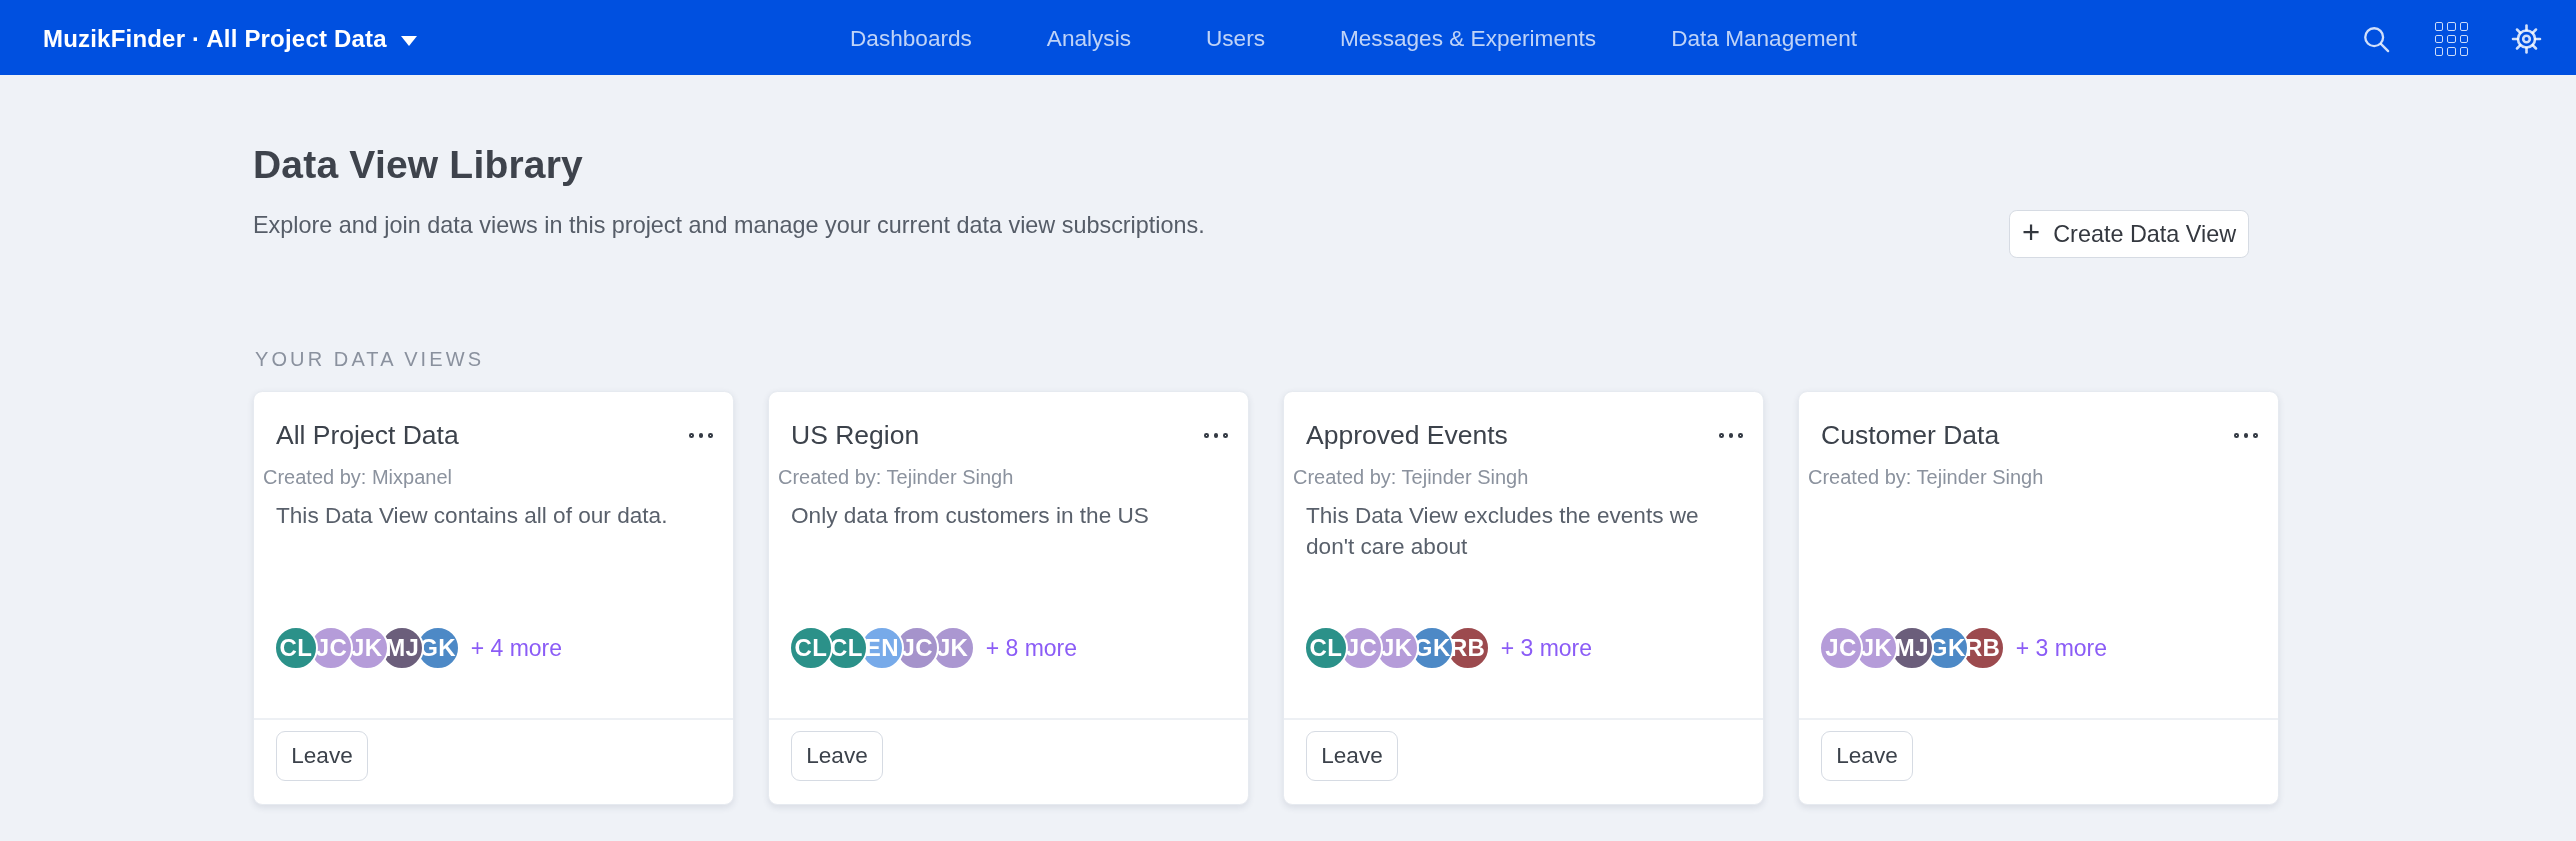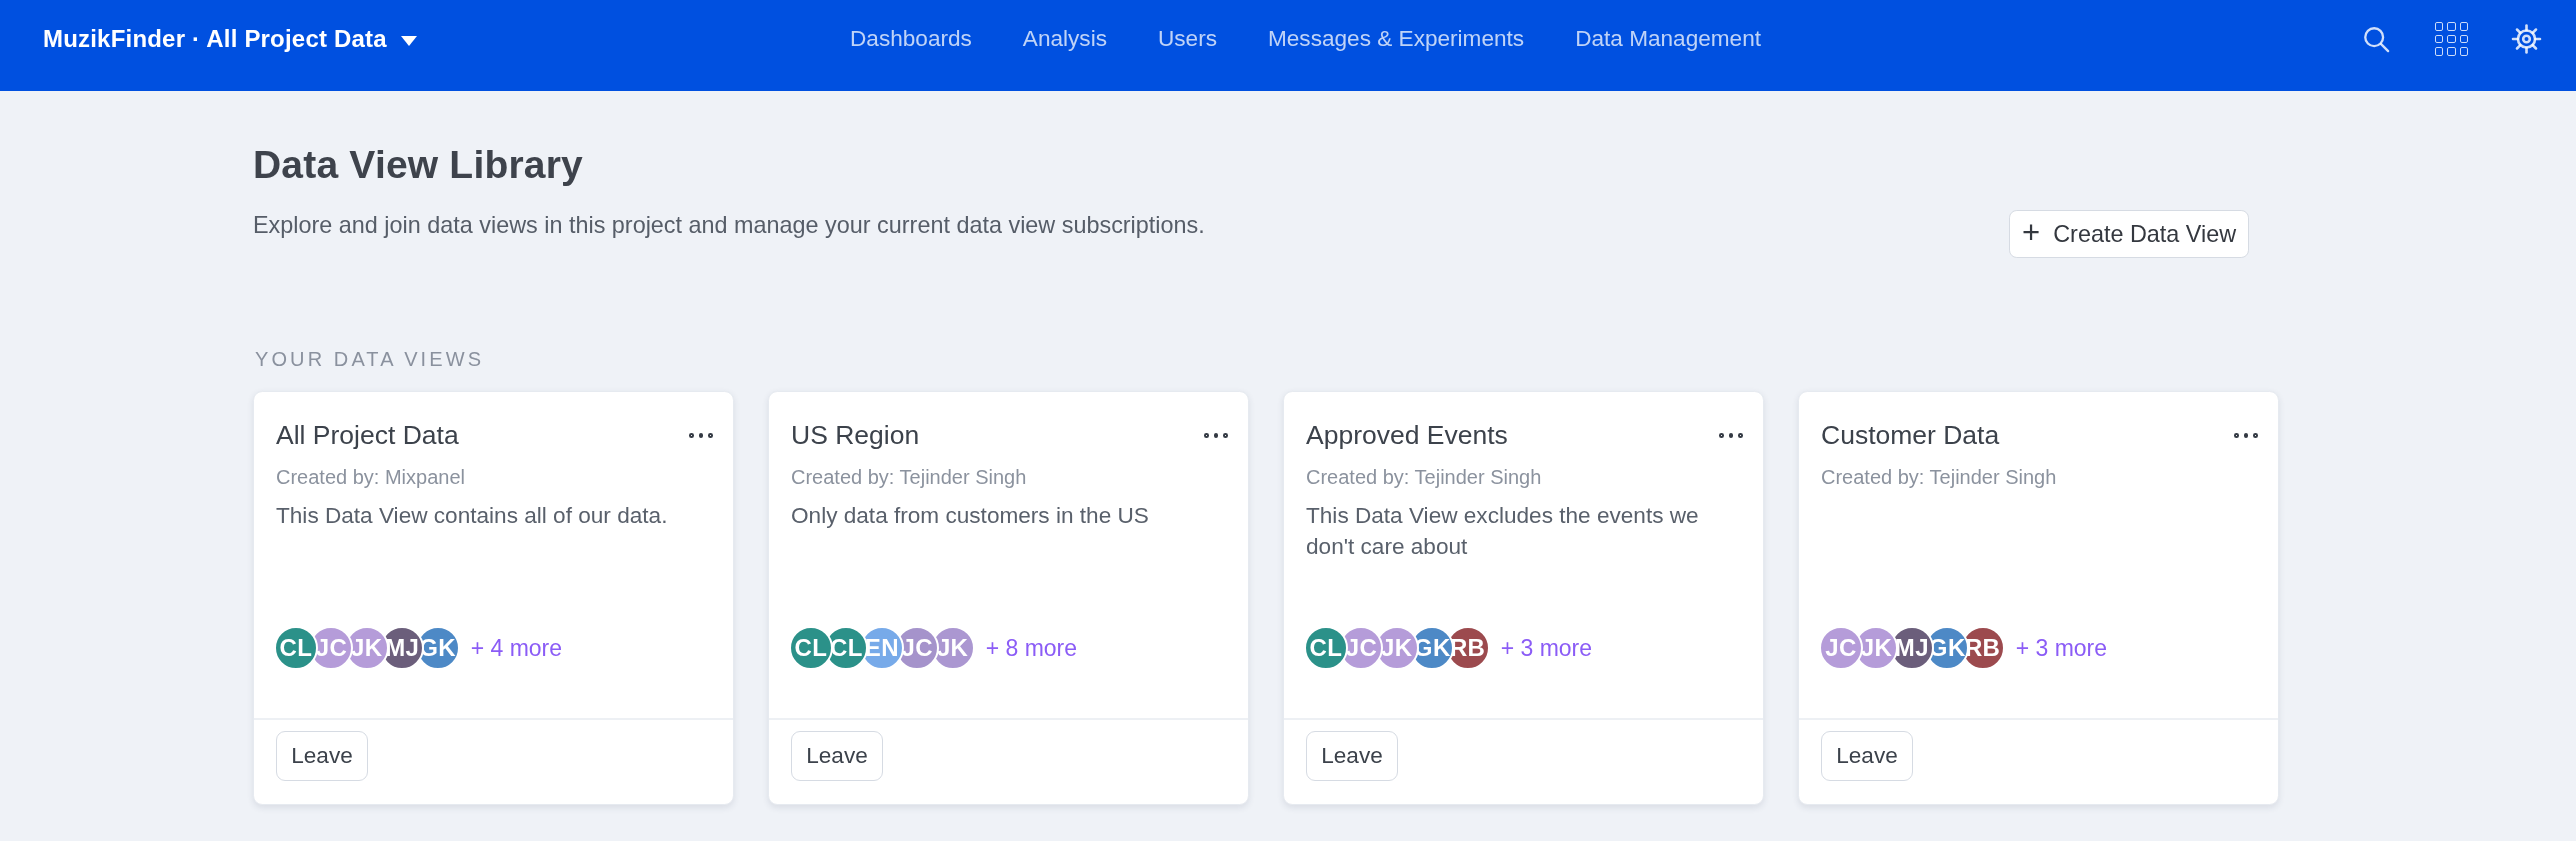--- a/index.html
+++ b/index.html
@@ -5,39 +5,39 @@
   * { margin:0; padding:0; box-sizing:border-box; }
   html,body { width:2576px; height:841px; overflow:hidden; }
   body {
     font-family:"Liberation Sans", sans-serif;
     background:#eff2f7;
     position:relative;
   }
 
   
   .topbar {
-    position:absolute; top:0; left:0; width:2576px; height:91px;
+    position:absolute; top:0; left:0; width:2576px; height:75px;
     background:#0050e0;
     display:flex; align-items:center;
   }
   .brand {
     position:absolute; left:43px; top:0; height:78px;
     display:flex; align-items:center; gap:14px;
     color:#ffffff; font-size:24px; font-weight:700; letter-spacing:0.2px;
     cursor:pointer; white-space:nowrap;
   }
   .caret-down {
     width:0; height:0; margin-top:3.1px;
     border-left:8.6px solid transparent;
     border-right:8.6px solid transparent;
     border-top:10px solid #ffffff;
   }
   .main-nav {
     position:absolute; left:850px; top:0; height:78px;
-    display:flex; align-items:center; gap:51px;
+    display:flex; align-items:center; gap:75px;
   }
   .nav-item {
     color:rgba(255,255,255,0.75); font-size:22.6px; font-weight:400;
     white-space:nowrap; cursor:pointer;
   }
   .topbar-icons {
     position:absolute; right:33px; top:0; height:78px;
     display:flex; align-items:center; gap:42px;
   }
   .tb-icon { width:33px; height:33px; display:flex; align-items:center; justify-content:center; cursor:pointer; }
@@ -79,21 +79,21 @@
     box-shadow:0 2.3px 6.2px rgba(35,45,75,0.10);
   }
   .card-head {
     position:absolute; top:28px; left:22px; right:18.7px;
     display:flex; align-items:center; justify-content:space-between;
   }
   .card-title { font-size:26.5px; font-weight:500; color:#3c424b; }
   .kebab { display:flex; gap:4.7px; cursor:pointer; padding:4.7px 1.6px; }
   .kebab span { width:4.7px; height:4.7px; border:2.3px solid #343a44; border-radius:50%; }
   .card-created {
-    position:absolute; top:74px; left:22px;
+    position:absolute; top:74px; left:9px;
     font-size:20px; font-weight:400; color:#8b929e;
   }
   .card-desc {
     position:absolute; top:108px; left:22px; width:438px;
     font-size:22.6px; font-weight:400; color:#59606b; line-height:31px;
   }
   .avatar-row {
     position:absolute; top:234px; left:20px;
     display:flex; align-items:center;
   }

